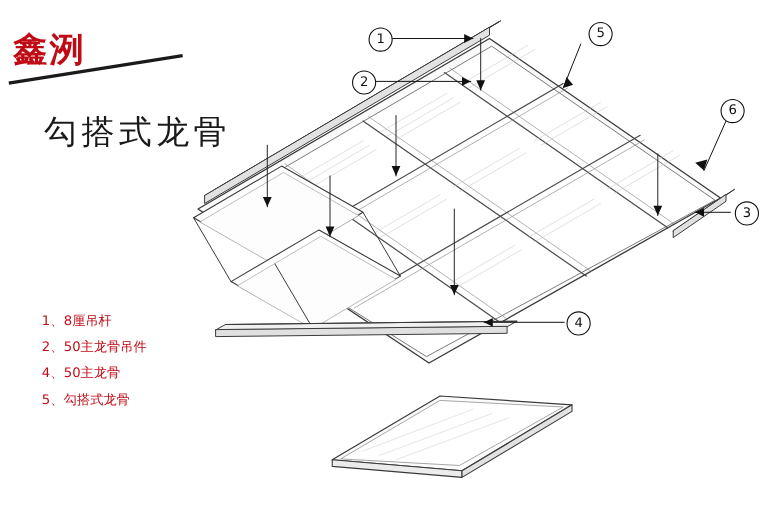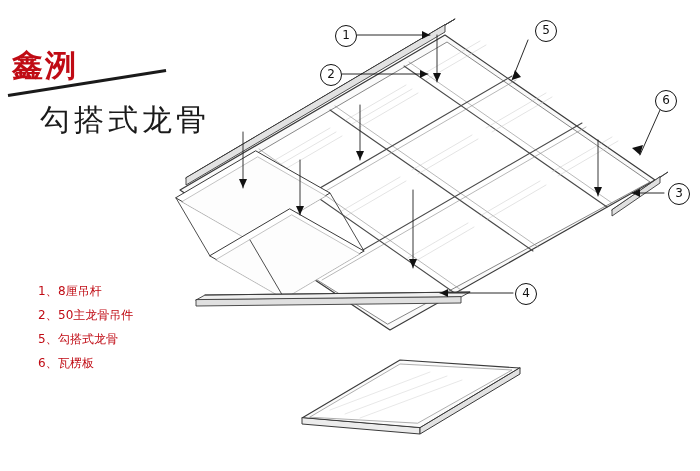--- a/index.html
+++ b/index.html
@@ -18,21 +18,20 @@
     position: relative;
     width: 700px;
     height: 471px;
   }
   .brand {
     position: absolute;
     left: 8px;
     top: 22px;
     width: 170px;
     height: 60px;
-    margin-top: 20px;
   }
   .brand-text {
     position: absolute;
     left: 4px;
     top: 8px;
     font-family: "DejaVu Serif", "Liberation Serif", serif;
     font-size: 31px;
     font-weight: bold;
     color: #c00b14;
     letter-spacing: 2px;
@@ -256,20 +255,20 @@
   <div class="callout" style="left:515px; top:283px;">4</div>
 
   <div class="legend">
     <div class="legend-item">
       <span class="legend-num">1、</span><span class="legend-label">8厘吊杆</span>
     </div>
     <div class="legend-item">
       <span class="legend-num">2、</span><span class="legend-label">50主龙骨吊件</span>
     </div>
     <div class="legend-item">
+      <span class="legend-num">4、</span><span class="legend-label">50主龙骨</span>
+    </div>
+    <div class="legend-item">
       <span class="legend-num">5、</span><span class="legend-label">勾搭式龙骨</span>
     </div>
-    <div class="legend-item">
-      <span class="legend-num">6、</span><span class="legend-label">瓦楞板</span>
-    </div>
   </div>
 
 </div>
 
 </body></html>

